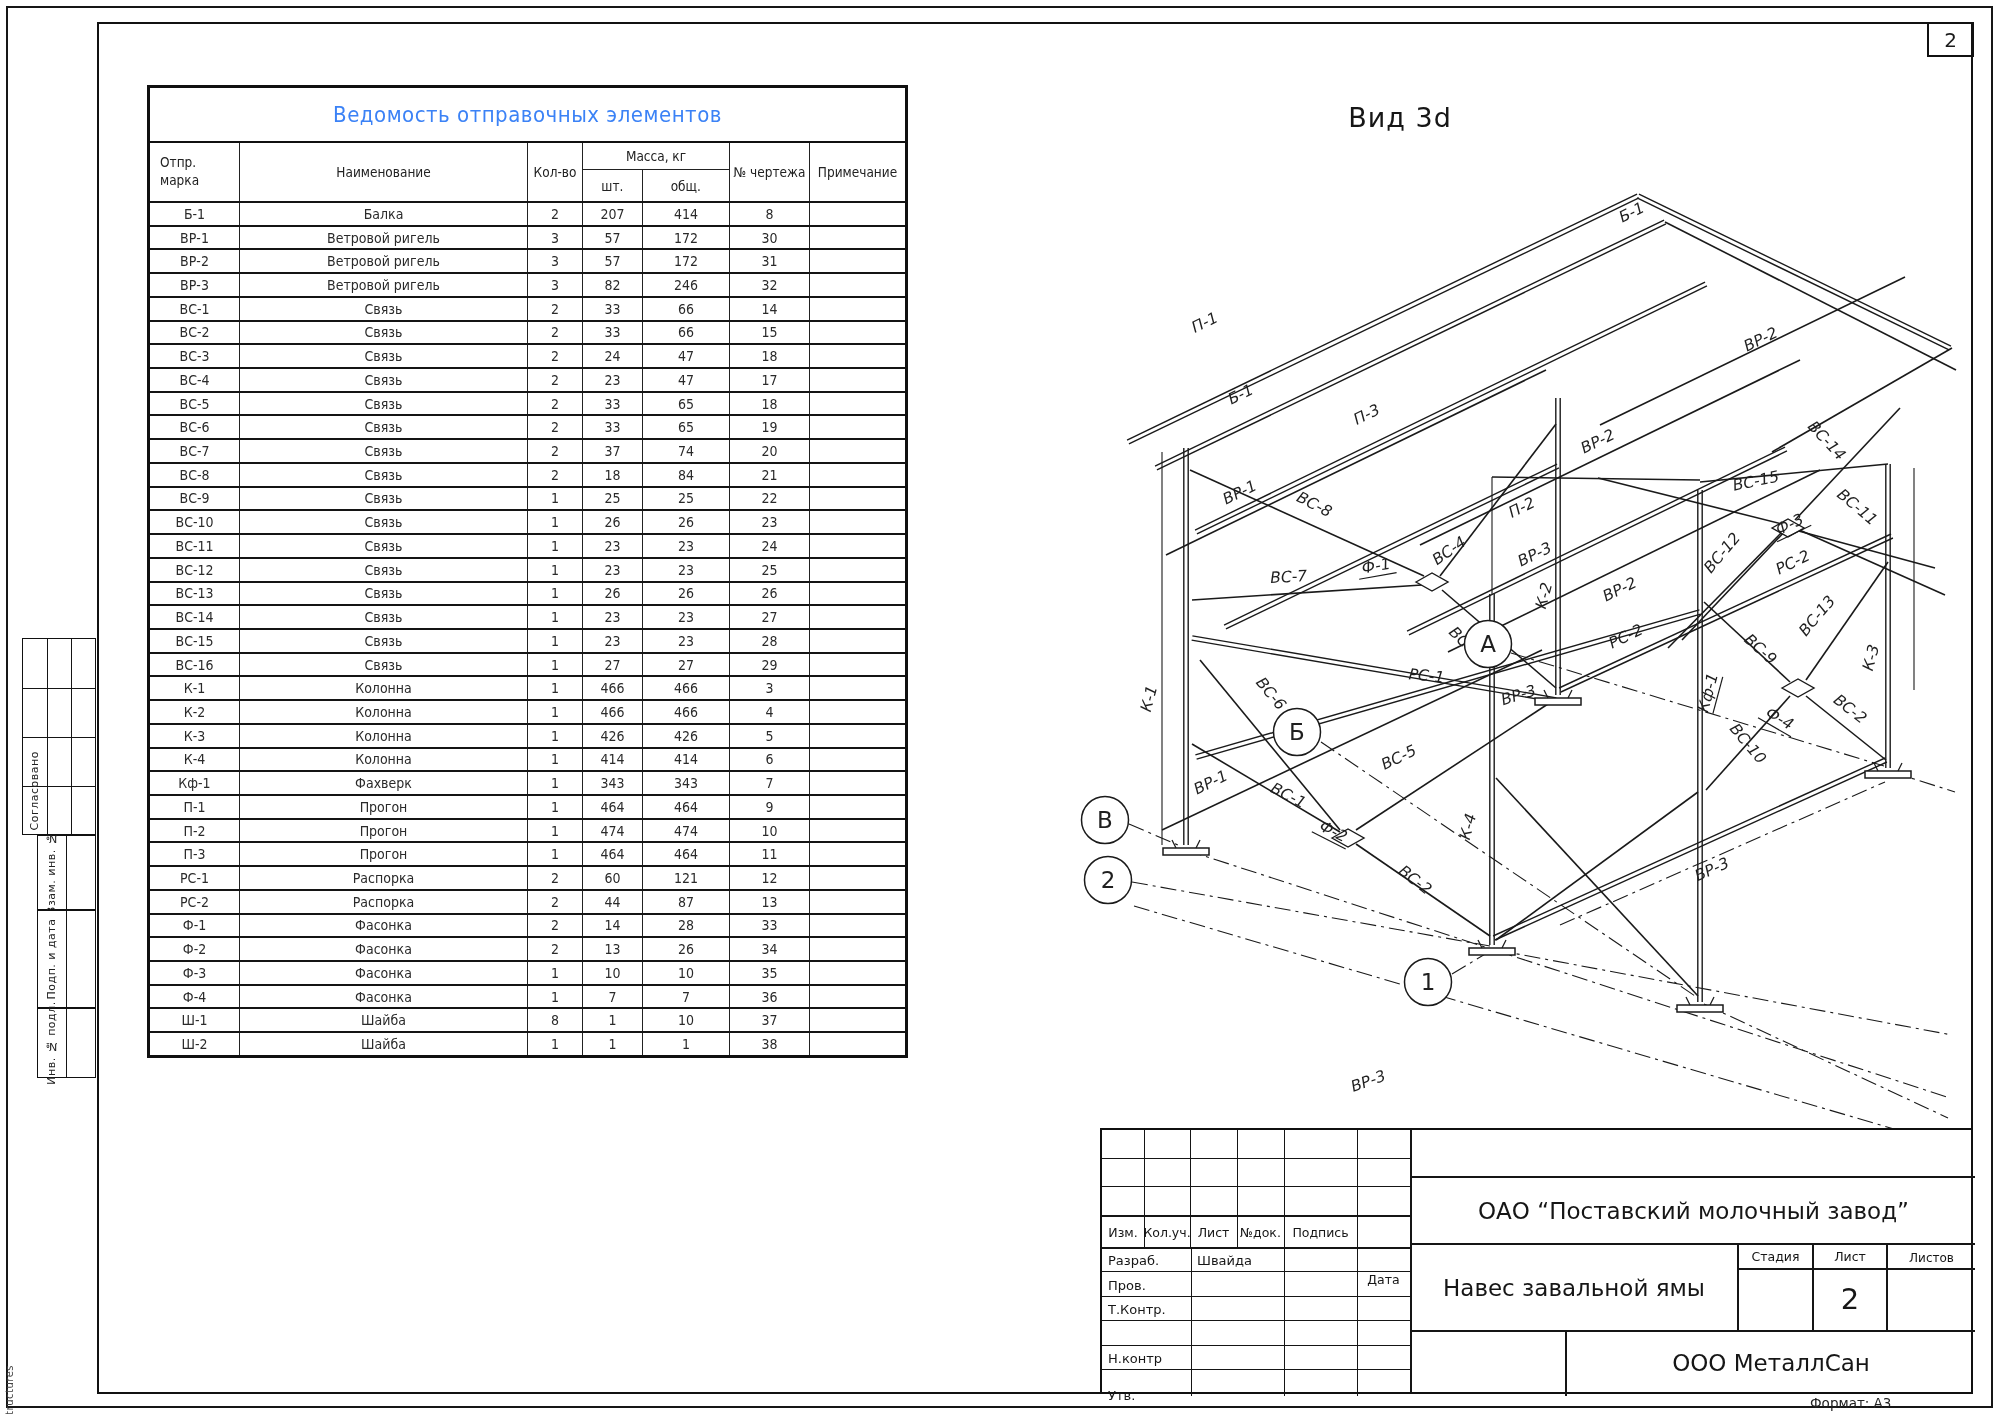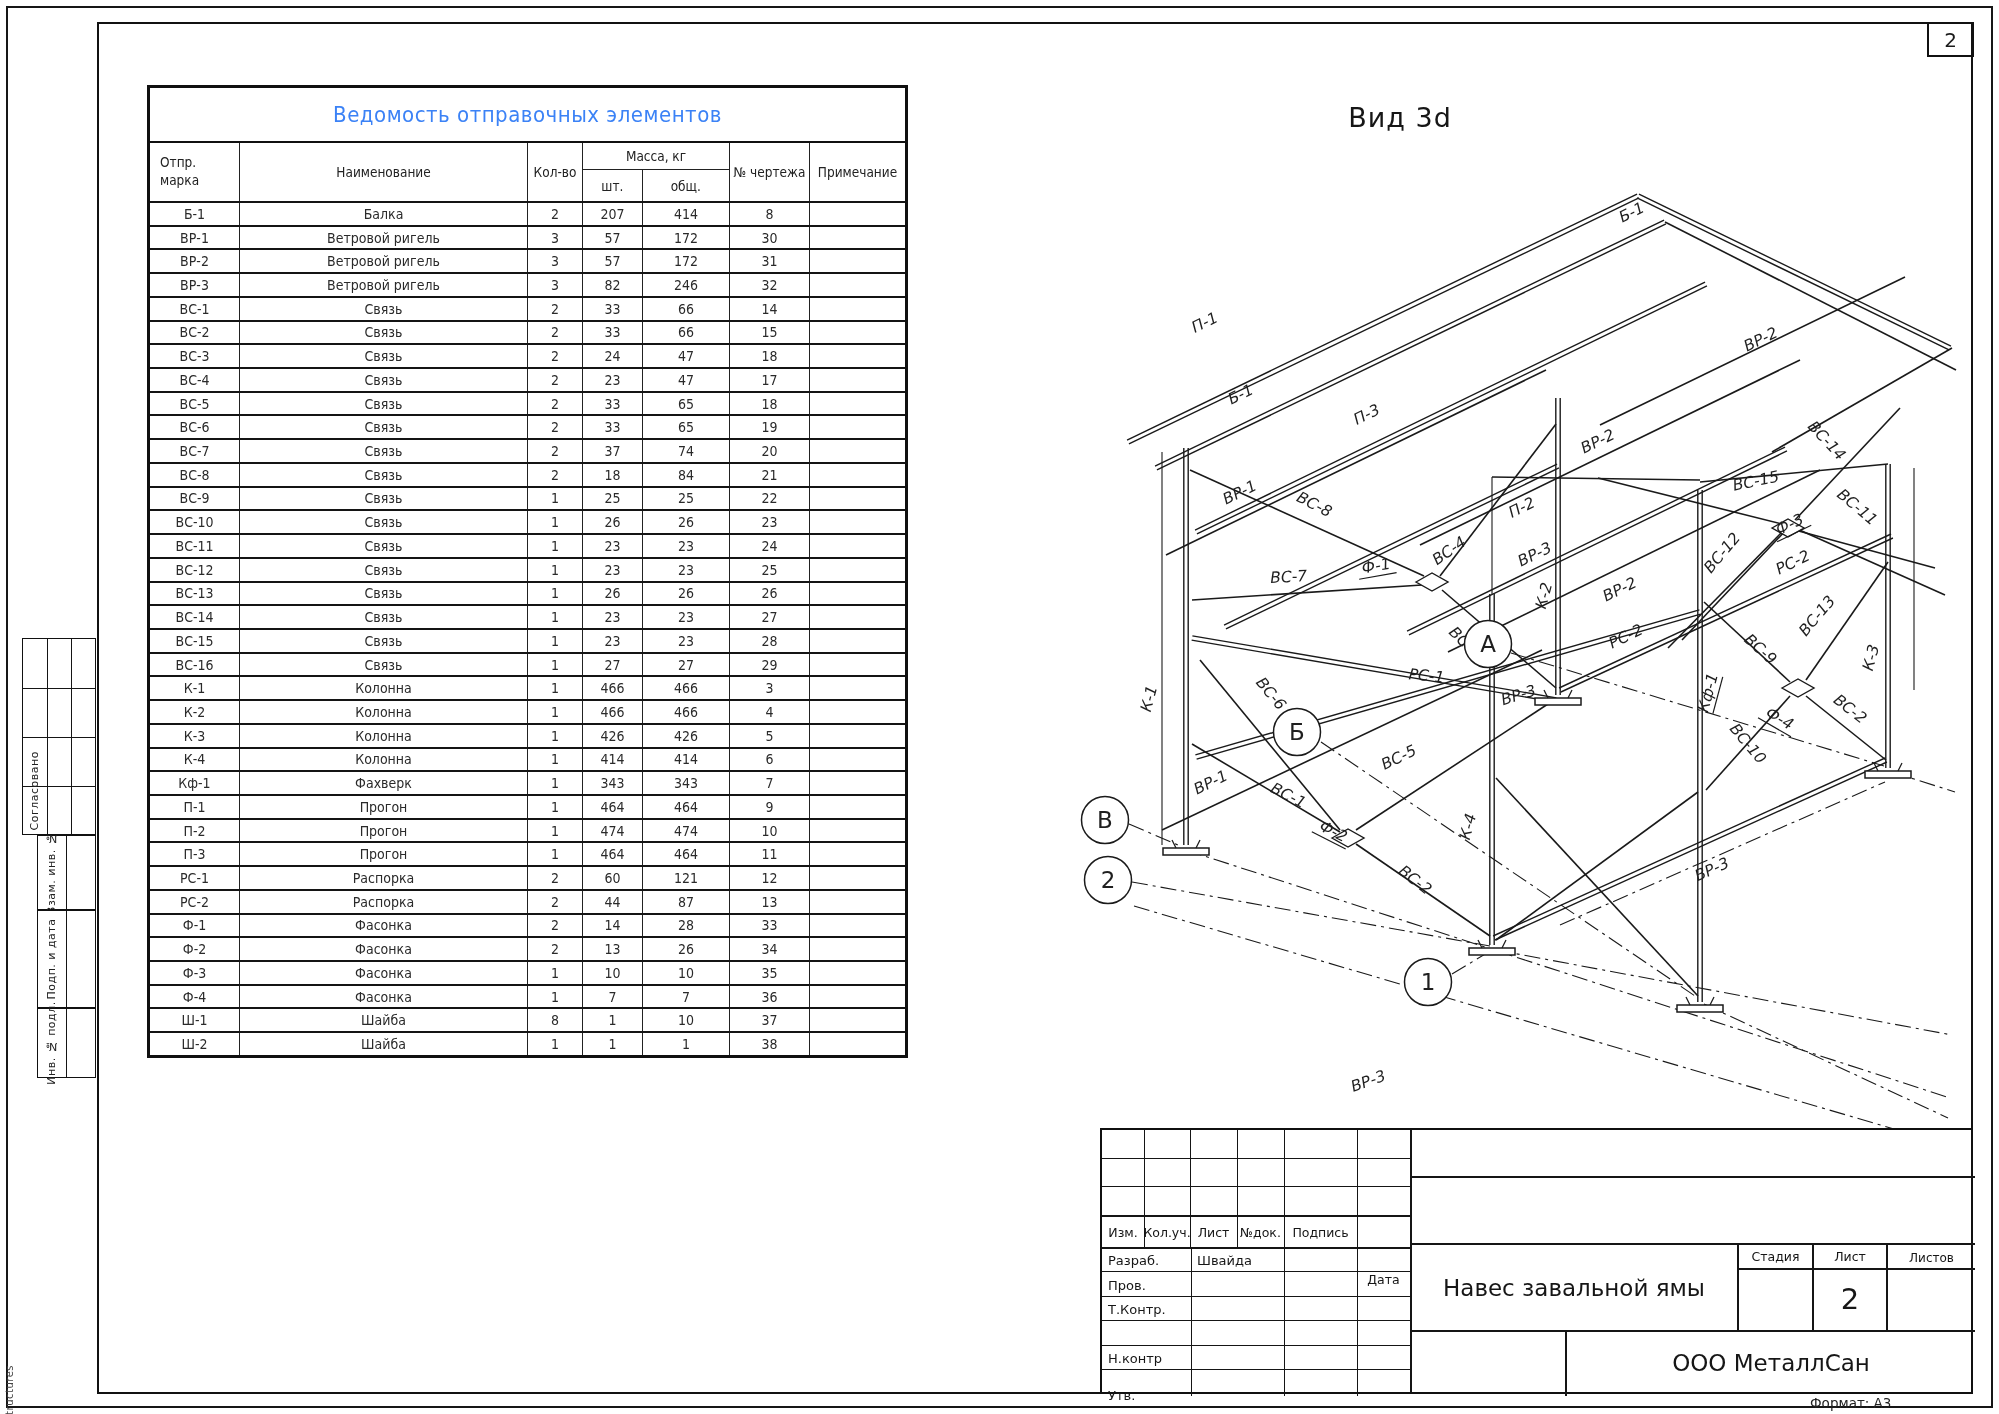--- a/index.html
+++ b/index.html
@@ -685,20 +685,21 @@
     <div class="vl" style="left:255px;top:0;width:1.4px;height:119px"></div>
     <div class="hl" style="left:0;top:141px;width:308px;height:1.4px"></div>
     <div class="hl" style="left:0;top:166px;width:308px;height:1.4px"></div>
     <div class="hl" style="left:0;top:190px;width:308px;height:1.4px"></div>
     <div class="hl" style="left:0;top:215px;width:308px;height:1.4px"></div>
     <div class="hl" style="left:0;top:239px;width:308px;height:1.4px"></div>
     <div class="vl" style="left:89px;top:119px;width:1.4px;height:147px"></div>
     <div class="vl" style="left:182px;top:119px;width:1.4px;height:147px"></div>
     <div class="vl" style="left:255px;top:119px;width:1.4px;height:147px"></div>
 
+    <div class="tb-text" style="left:310px;top:50px;width:563px;height:62px;font-size:23px">ОАО “Поставский молочный завод”</div>
     <div class="tb-text" style="left:310px;top:115px;width:324px;height:85px;font-size:23px">Навес завальной ямы</div>
     <div class="tb-text" style="left:637px;top:115px;width:73px;height:23px;font-size:12.5px">Стадия</div>
     <div class="tb-text" style="left:712px;top:115px;width:72px;height:23px;font-size:12.5px">Лист</div>
     <div class="tb-text" style="left:786px;top:115px;width:87px;height:26px;font-size:12px">Листов</div>
     <div class="tb-text" style="left:712px;top:140px;width:72px;height:58px;font-size:29px">2</div>
     <div class="tb-text" style="left:465px;top:202px;width:408px;height:62px;font-size:23px">ООО МеталлСан</div>
     <div id="revhead">
         <div class="tb-text" style="left: 0px; top: 87px; width: 42px; height: 30px; font-size: 12.5px;">Изм.</div>
         <div class="tb-text" style="left: 42px; top: 87px; width: 46px; height: 30px; font-size: 12.5px;">Кол.уч.</div>
         <div class="tb-text" style="left: 88px; top: 87px; width: 47px; height: 30px; font-size: 12.5px;">Лист</div>

